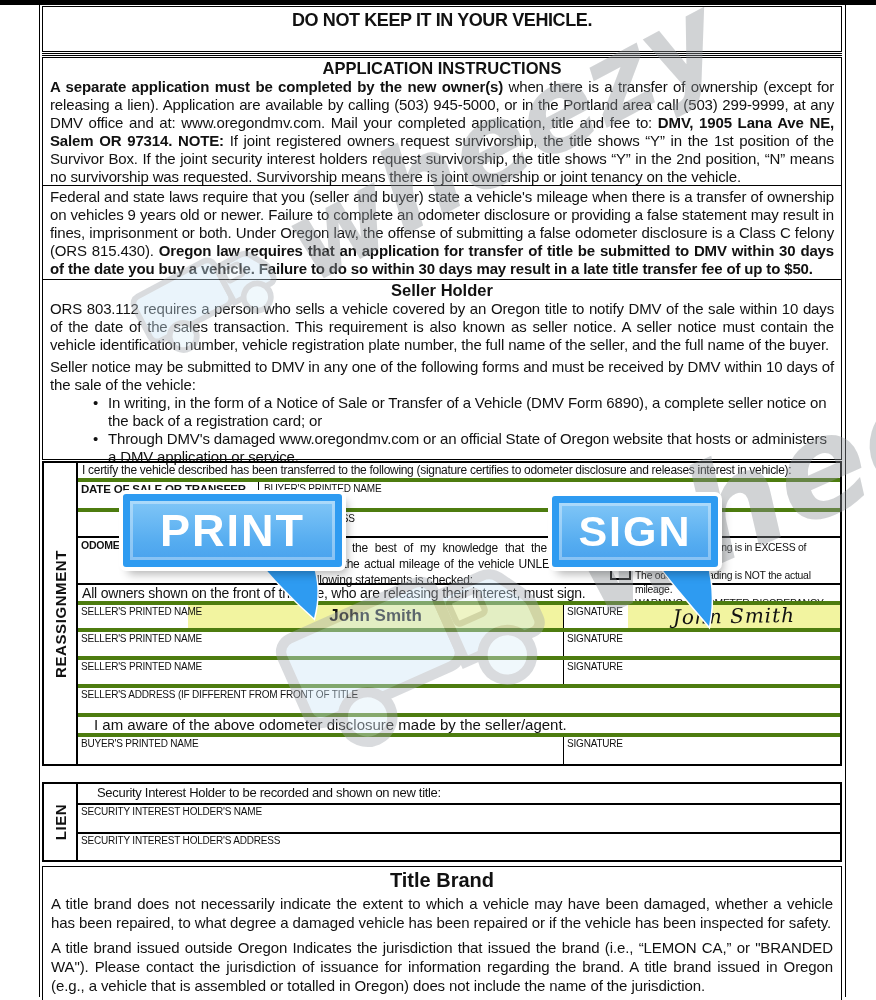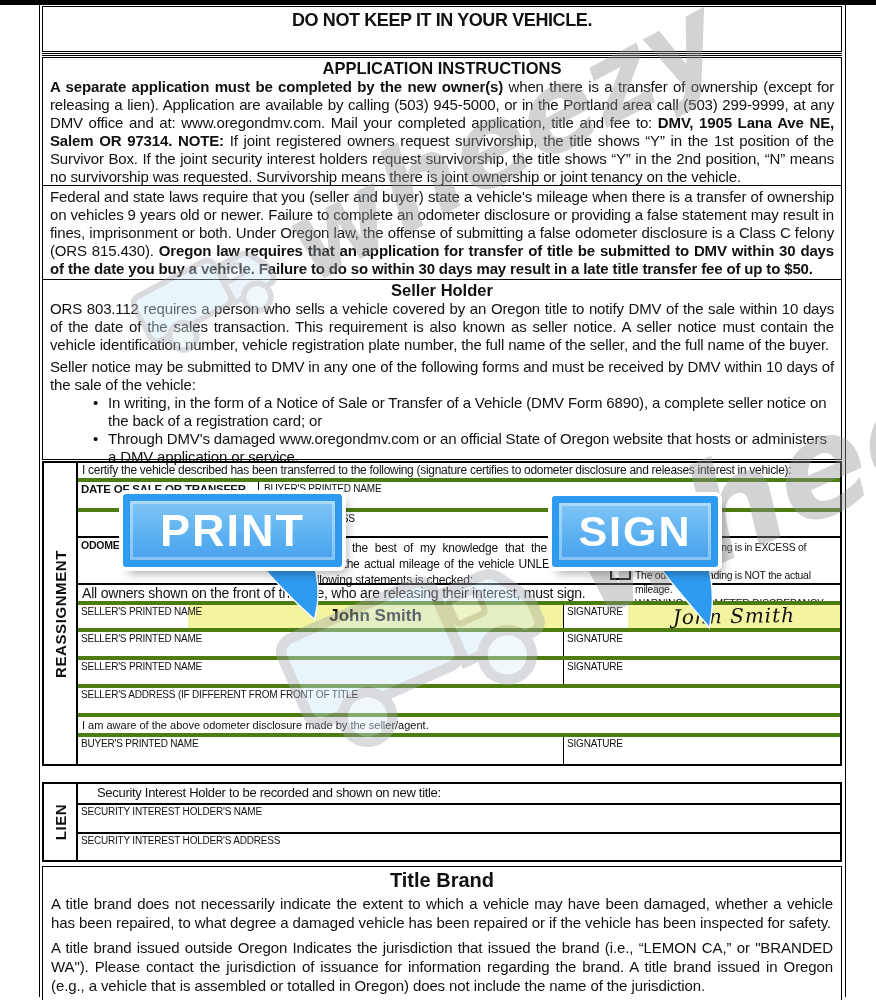--- a/index.html
+++ b/index.html
@@ -30,21 +30,21 @@
   .row{position:relative;box-sizing:content-box;}
   .bb1{border-bottom:4px solid #4d7c0f;} .bb2{border-bottom:2px solid #000;}
   .lbl{position:absolute;top:1px;left:3px;font-size:10px;letter-spacing:-0.2px;white-space:nowrap;}
   .vdiv{position:absolute;top:0;bottom:0;width:0;border-left:1px solid #000;}
 
   .certify-row{height:16px;font-size:12px;letter-spacing:-0.3px;padding-left:4px;line-height:15px;white-space:nowrap;}
   .r2{height:29px;} .r3{height:26px;} .r4{height:50px;}
   .r2 .bold-lbl{font-weight:bold;font-size:11.5px;}
   .owners-row{height:16px;font-size:14px;line-height:16px;padding-left:4px;letter-spacing:-0.2px;}
   .seller-row{height:25px;} .seller-row2{height:27px;} .addr-row{height:27px;}
-  .aware-row{height:16px;font-size:11px;line-height:16px;padding-left:4px;}
+  .aware-row{height:16px;font-size:15px;line-height:16px;padding-left:16px;}
   .buyer-row{height:30px;}
   .odo-cert{position:absolute;left:210px;top:2px;width:315px;font-size:12px;line-height:16px;text-align:justify;letter-spacing:-0.2px;}
   .odo-lines{position:absolute;left:557px;top:3px;width:206px;font-size:10.4px;line-height:14px;letter-spacing:-0.25px;}
   .checkbox{position:absolute;background:#fff;border:2px solid #000;box-sizing:border-box;}
   .cb1{left:534px;top:3px;width:14px;height:14px;}
   .cb2{left:532px;top:21px;width:21px;height:21px;}
   .yellow{position:absolute;top:0;bottom:0;background:#f2f4a0;}
   .printed-name{position:absolute;left:110px;right:0;top:0;bottom:0;display:flex;align-items:center;justify-content:center;font-weight:bold;font-size:17px;}
   .script-sig{position:absolute;left:64px;right:0;top:0;bottom:0;display:flex;align-items:center;justify-content:center;font-family:"DejaVu Serif",serif;font-style:italic;font-size:20px;transform:rotate(-1deg);letter-spacing:1px;}
   .cell-left{position:absolute;left:0;top:0;bottom:0;width:485px;border-right:1px solid #000;}

